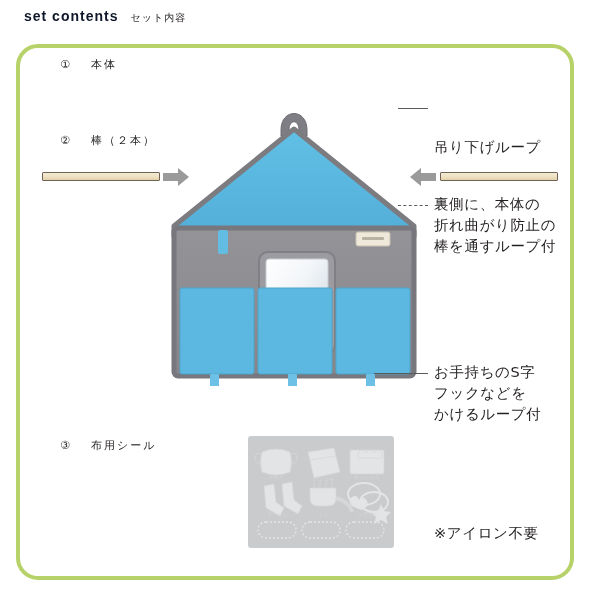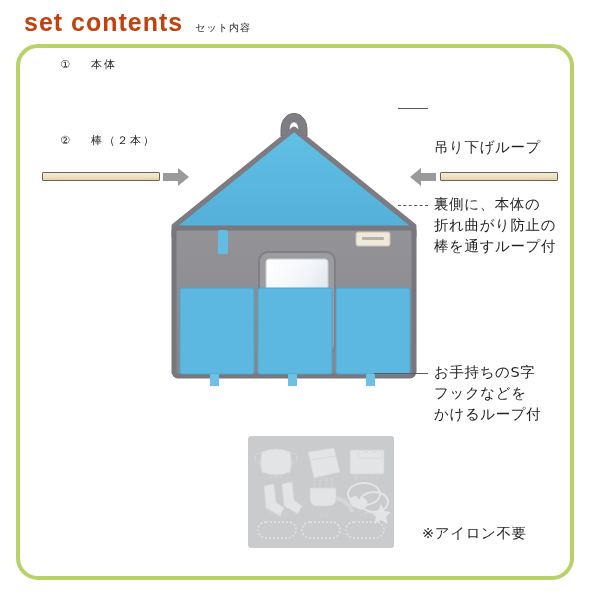--- a/index.html
+++ b/index.html
@@ -8,21 +8,21 @@
     background:#ffffff;
     font-family:"Liberation Sans","DejaVu Sans",sans-serif;
     position:relative;overflow:hidden;
     -webkit-font-smoothing:antialiased;
   }
   #stage{position:absolute;left:0;top:0;width:600px;height:600px;}
 
   
   .hdr{position:absolute;left:24px;top:8px;display:flex;align-items:baseline;gap:12px;}
   .hdr-en{
-    font-size:25px;font-weight:bold;color:#c2410c;
+    font-size:14px;font-weight:bold;color:#0f172a;
     letter-spacing:1.0px;
   }
   .hdr-jp{
     font-size:10px;color:#3f3f3f;letter-spacing:1px;
     font-family:"DejaVu Sans","Liberation Sans",sans-serif;
   }
 
   
   .frame{
     position:absolute;left:16px;top:44px;
@@ -83,20 +83,25 @@
     <span style="display:inline-block;width:8px"></span>
     <span>本体</span>
   </div>
 
   <div class="lbl-item jp" style="left:60px;top:133px;">
     <span>②</span>
     <span style="display:inline-block;width:8px"></span>
     <span>棒（２本）</span>
   </div>
 
+  <div class="lbl-item jp" style="left:60px;top:438px;">
+    <span>③</span>
+    <span style="display:inline-block;width:8px"></span>
+    <span>布用シール</span>
+  </div>
 
   <div class="rod" style="left:42px;top:172px;width:118px;"></div>
   <div class="arrow" style="left:163px;top:167px;">
     <svg width="26" height="20" viewBox="0 0 26 20">
       <path d="M0 6 L15 6 L15 1 L26 10 L15 19 L15 14 L0 14 Z" fill="#9a9a9a"></path>
     </svg>
   </div>
 
   <div class="arrow" style="left:410px;top:167px;">
     <svg width="26" height="20" viewBox="0 0 26 20">
@@ -219,15 +224,15 @@
         <text x="28" y="43">マスク</text>
         <text x="76" y="45">ハンカチ</text>
         <text x="119" y="43">ティッシュ</text>
         <text x="30" y="80">くつした</text>
         <text x="76" y="80">くし</text>
         <text x="120" y="80">ヘアゴム</text>
       </g>
     </svg>
   </div>
 
-  <div class="note jp" style="left:422px;top:524px;">※アイロン不要</div>
+  <div class="note jp" style="left:434px;top:524px;">※アイロン不要</div>
 
 </div>
 
 </body></html>

